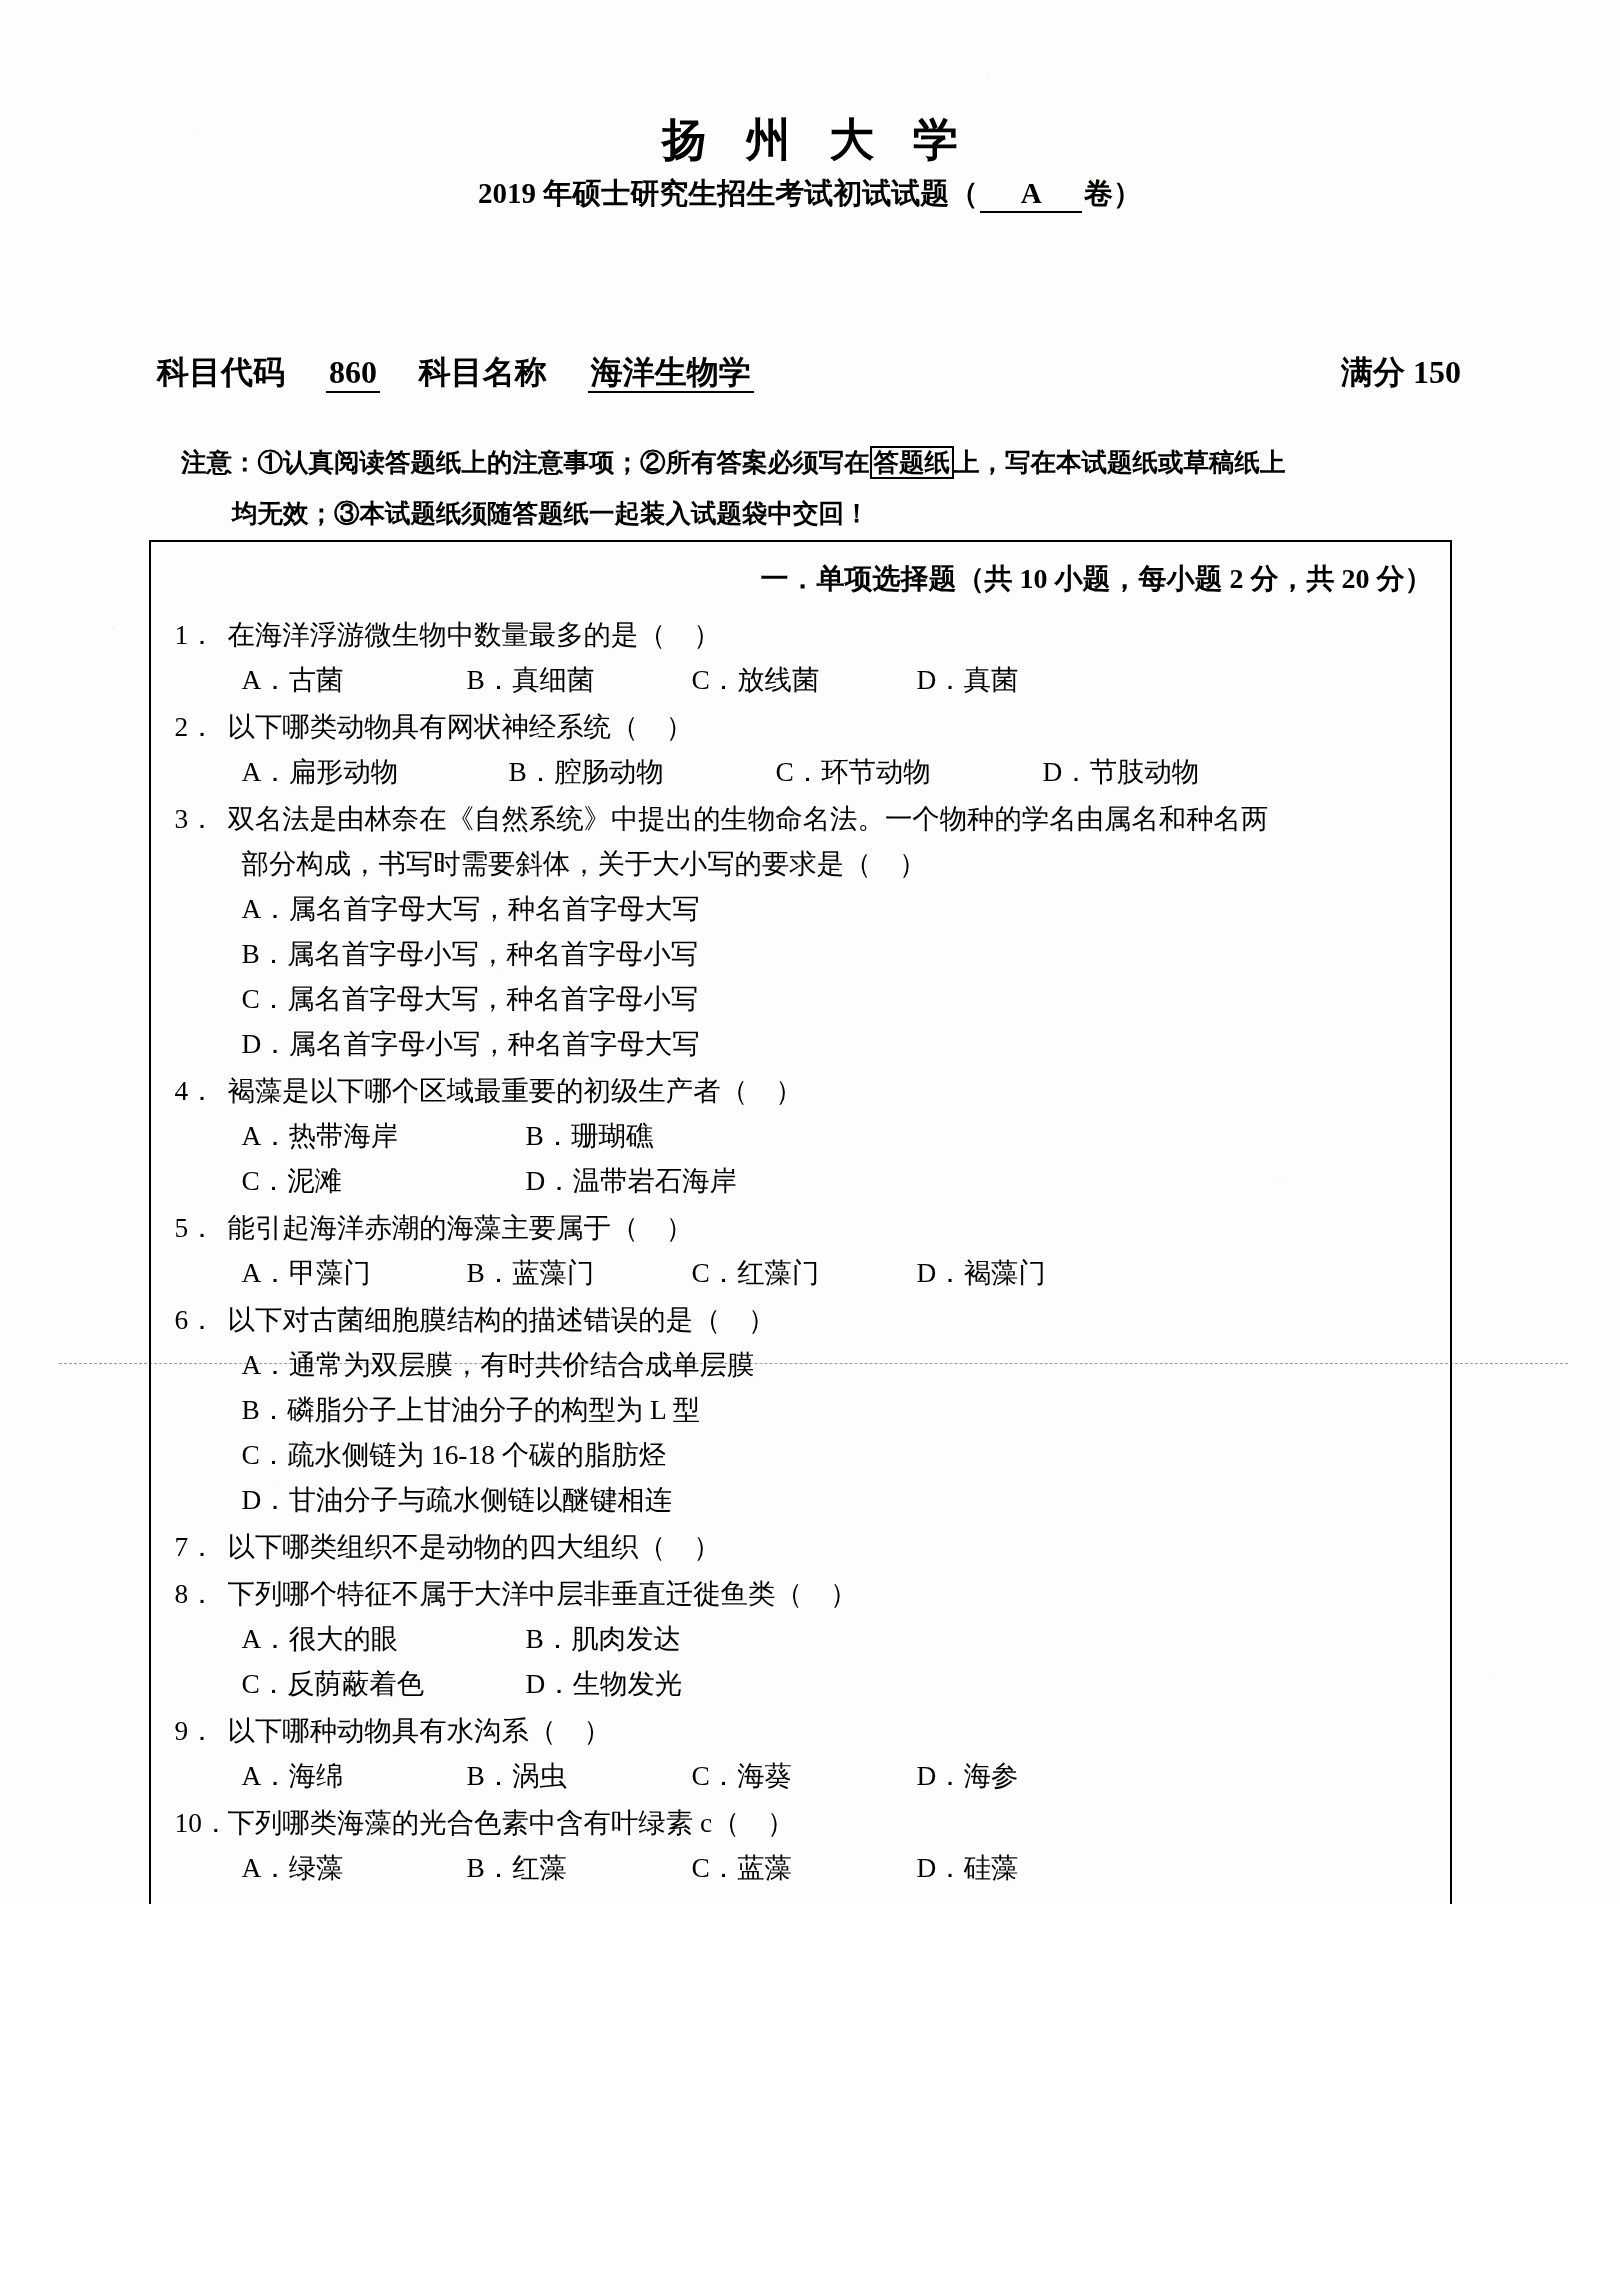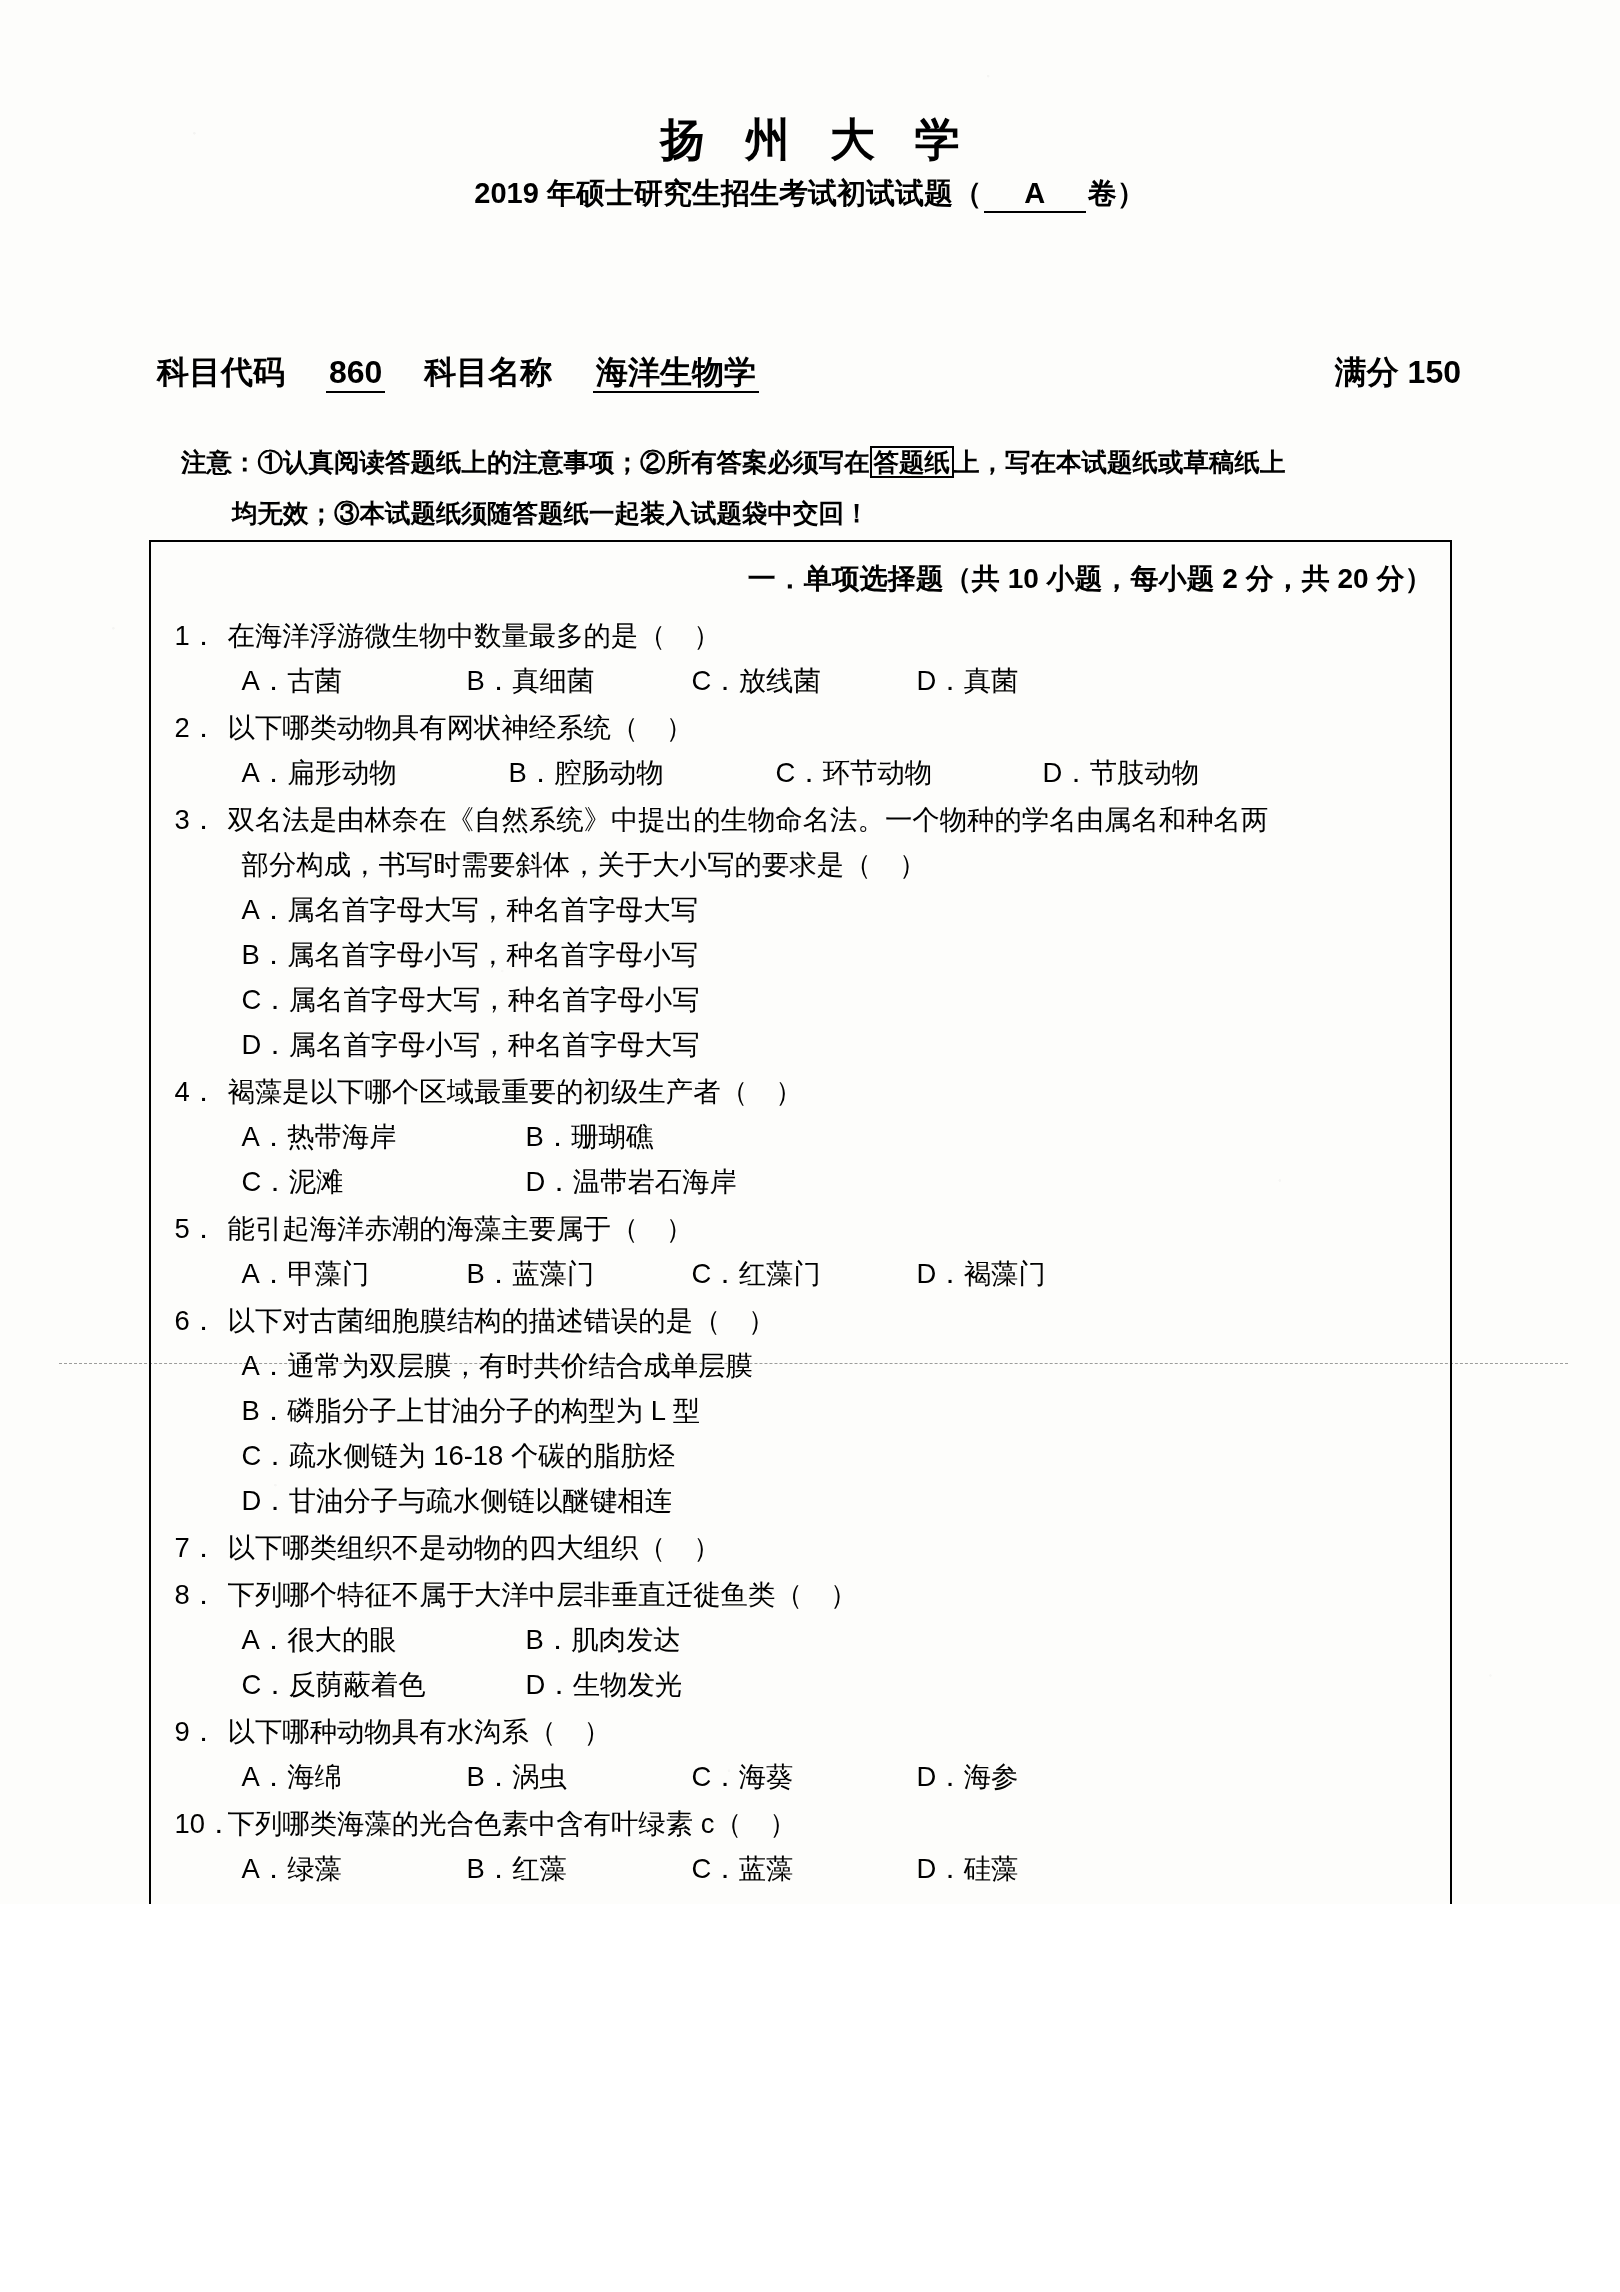--- a/index.html
+++ b/index.html
@@ -5,21 +5,21 @@
   html, body {
     margin: 0;
     padding: 0;
     background: #ffffff;
   }
   .page {
     position: relative;
     width: 1620px;
     height: 1904px;
     background: #fdfdfb;
-    font-family: Liberation Sans, sans-serif;
+    font-family: Liberation Serif, serif;
     color: #000000;
     overflow: hidden;
   }
   
   .paper-noise {
     position: absolute;
     inset: 0;
     pointer-events: none;
     background:
       radial-gradient(circle at 12% 7%, rgba(0,0,0,0.035) 0 1px, transparent 1.6px),

